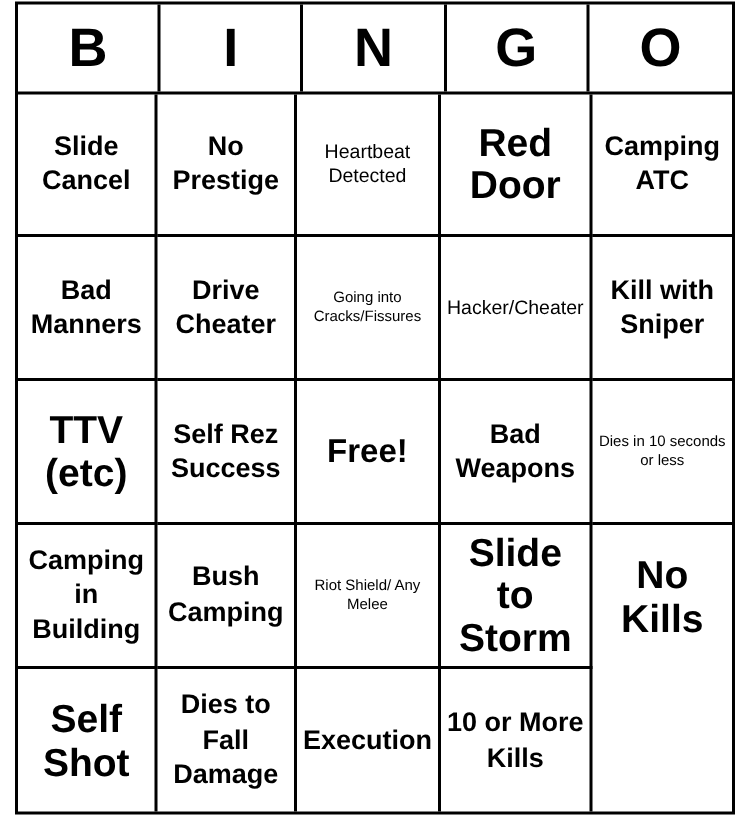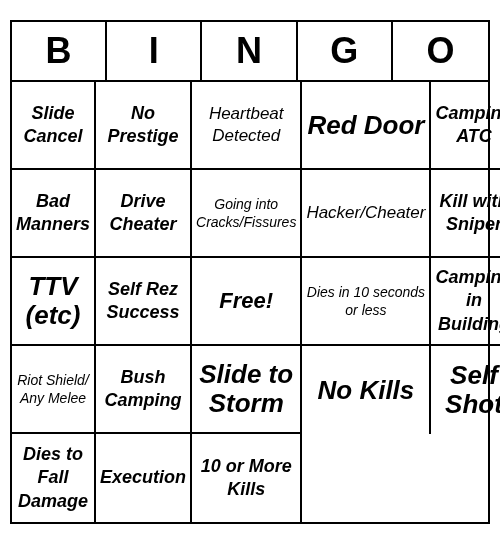--- a/index.html
+++ b/index.html
@@ -28,51 +28,50 @@
       padding: 8px 0;
       border-right: 2px solid #000;
     }
     .bingo-header-cell:last-child {
       border-right: none;
     }
     .bingo-grid {
       display: grid;
       grid-template-columns: repeat(5, 1fr);
       grid-template-rows: repeat(5, 1fr);
-      font-style: italic;
     }
     .bingo-cell {
       border-right: 2px solid #000;
       border-bottom: 2px solid #000;
       display: flex;
       align-items: center;
       justify-content: center;
       text-align: center;
       padding: 4px;
       min-height: 88px;
-      font-size: 17px;
+      font-size: 13px;
       line-height: 1.3;
     }
     .bingo-cell:nth-child(5n) {
       border-right: none;
     }
     .bingo-cell:nth-last-child(-n+5) {
       border-bottom: none;
     }
     .bingo-cell.large-text {
       font-size: 26px;
       font-weight: bold;
       line-height: 1.1;
     }
     .bingo-cell.medium-text {
       font-size: 18px;
       font-weight: bold;
     }
     .bingo-cell.small-text {
-      font-size: 14px;
+      font-size: 10px;
     }
     .bingo-cell.free-cell {
       font-size: 22px;
       font-weight: bold;
     }
   </style>
 </head>
 <body>
 
 <div class="bingo-card">
@@ -90,24 +89,25 @@
       <div class="bingo-cell large-text">Red Door</div>
       <div class="bingo-cell medium-text">Camping ATC</div>
       <div class="bingo-cell medium-text">Bad Manners</div>
       <div class="bingo-cell medium-text">Drive Cheater</div>
       <div class="bingo-cell small-text">Going into Cracks/Fissures</div>
       <div class="bingo-cell">Hacker/Cheater</div>
       <div class="bingo-cell medium-text">Kill with Sniper</div>
       <div class="bingo-cell large-text">TTV (etc)</div>
       <div class="bingo-cell medium-text">Self Rez Success</div>
       <div class="bingo-cell free-cell">Free!</div>
+      <div class="bingo-cell medium-text">Bad Weapons</div>
       <div class="bingo-cell small-text">Dies in 10 seconds or less</div>
       <div class="bingo-cell medium-text">Camping in Building</div>
+      <div class="bingo-cell medium-text">Bush Camping</div>
       <div class="bingo-cell small-text">Riot Shield/ Any Melee</div>
-      <div class="bingo-cell medium-text">Bush Camping</div>
       <div class="bingo-cell large-text">Slide to Storm</div>
       <div class="bingo-cell large-text">No Kills</div>
       <div class="bingo-cell large-text">Self Shot</div>
       <div class="bingo-cell medium-text">Dies to Fall Damage</div>
       <div class="bingo-cell medium-text">Execution</div>
       <div class="bingo-cell medium-text">10 or More Kills</div>
     </div>
 </div>
 
 </body></html>

